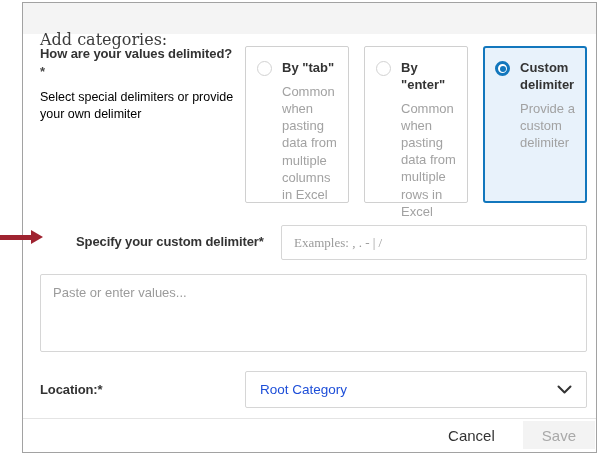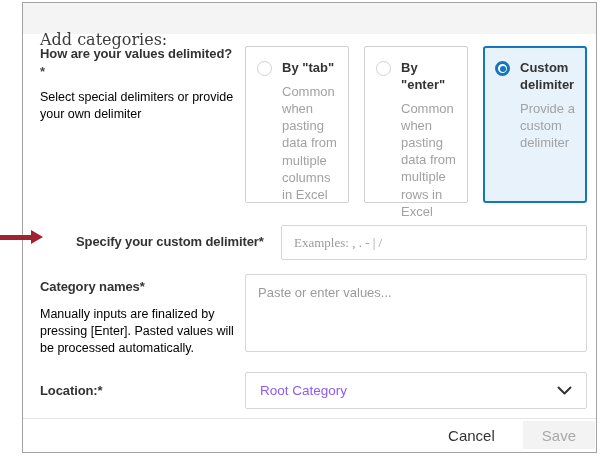--- a/index.html
+++ b/index.html
@@ -75,21 +75,21 @@
     resize:none; outline:none;
   }
 
   .row-location { margin-top:15px; }
   .row-location .label-col { padding-top:11px; }
   .select-box {
     width:100%; height:37px; border:1px solid #d6d6d6; border-radius:2px;
     background:#fff; display:flex; align-items:center; justify-content:space-between;
     padding:0 14px; cursor:pointer;
   }
-  .select-value { font-size:13.5px; color:#8b5cf6; }
+  .select-value { font-size:13.5px; color:#1d4ed8; }
   .chevron { width:15px; height:9px; flex-shrink:0; }
 
   
   .dialog-footer {
     margin-top:auto; border-top:1px solid #e4e4e4; height:34px; flex-shrink:0;
     display:flex; align-items:center; justify-content:flex-end; padding:2px 1px 3px 0;
   }
   .btn-cancel {
     background:none; border:none; font-family:inherit; font-size:15px;
     color:#333; padding:4px 10px; margin-right:18px; cursor:pointer;
@@ -155,24 +155,20 @@
       <div class="row row-custom">
         <div class="label-col">
           <div class="field-label">Specify your custom delimiter*</div>
         </div>
         <div class="field-col">
           <input class="text-input" type="text" placeholder="Examples: , . - | /" style="">
         </div>
       </div>
 
       <div class="row row-names">
-        <div class="label-col">
-          <div class="field-label">Category names*</div>
-          <div class="field-desc">Manually inputs are finalized by pressing [Enter]. Pasted values will be processed automatically.</div>
-        </div>
         <div class="field-col">
           <textarea class="textarea" placeholder="Paste or enter values..." style=""></textarea>
         </div>
       </div>
 
       <div class="row row-location">
         <div class="label-col">
           <div class="field-label">Location:*</div>
         </div>
         <div class="field-col">

